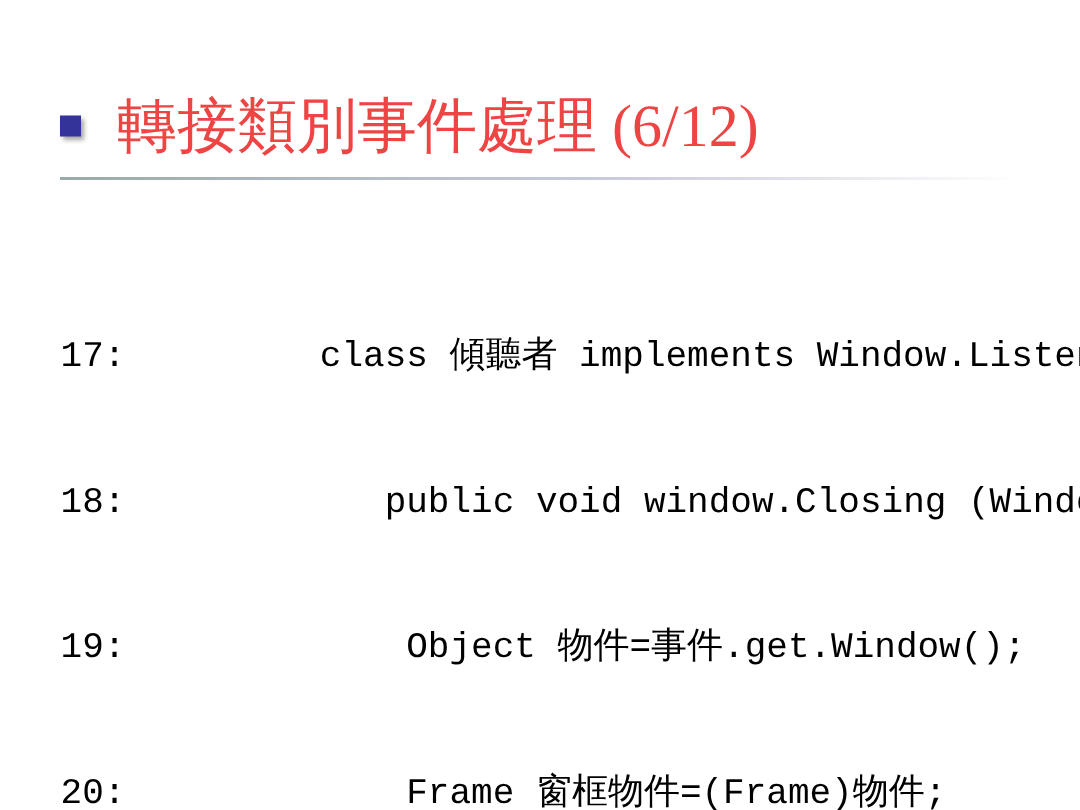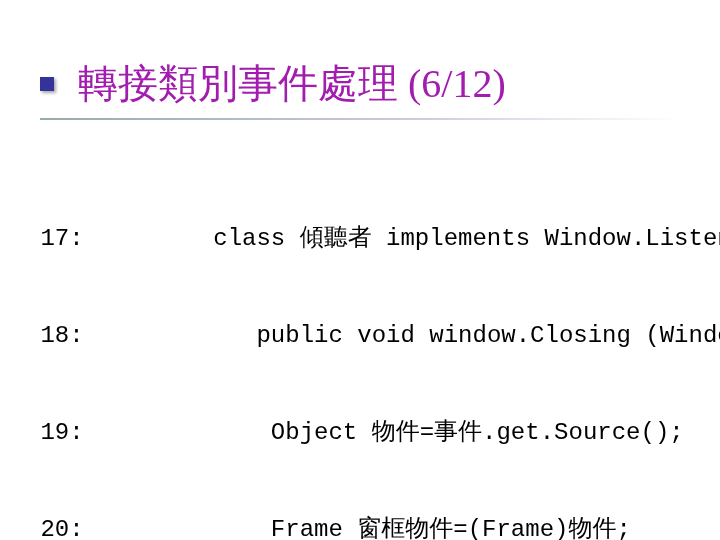--- a/index.html
+++ b/index.html
@@ -28,21 +28,21 @@
     width: 14px;
     height: 14px;
     background: #333399;
     margin-right: 24px;
     flex: 0 0 auto;
     box-shadow: 2px 2px 3px rgba(0,0,0,0.35);
   }
   .title-text {
     font-family: "DFKai-SB", "KaiTi", "Microsoft JhengHei", serif;
     font-size: 40px;
-    color: #a21caf;
+    color: #ef4444;
     line-height: 1;
     letter-spacing: 0px;
   }
   .title-underline {
     position: absolute;
     left: 40px;
     top: 118px;
     width: 640px;
     height: 2px;
     background: linear-gradient(to right, #9aa 0%, #ccd 60%, rgba(204,204,221,0) 100%);
@@ -68,19 +68,19 @@
 
   <div class="title-wrap">
     <div class="title-bullet"></div>
     <div class="title-text">轉接類別事件處理 (6/12)</div>
   </div>
   <div class="title-underline"></div>
 
   <div class="code-block">
     <span class="cline"> 17:         class 傾聽者 implements Window.Listener {</span>
     <span class="cline"> 18:            public void window.Closing (Window.Event 事件) {</span>
-    <span class="cline"> 19:             Object 物件=事件.get.Source();</span>
+    <span class="cline"> 19:             Object 物件=事件.get.Window();</span>
     <span class="cline"> 20:             Frame 窗框物件=(Frame)物件;</span>
     
     
   </div>
 
 </div>
 
 </body></html>

